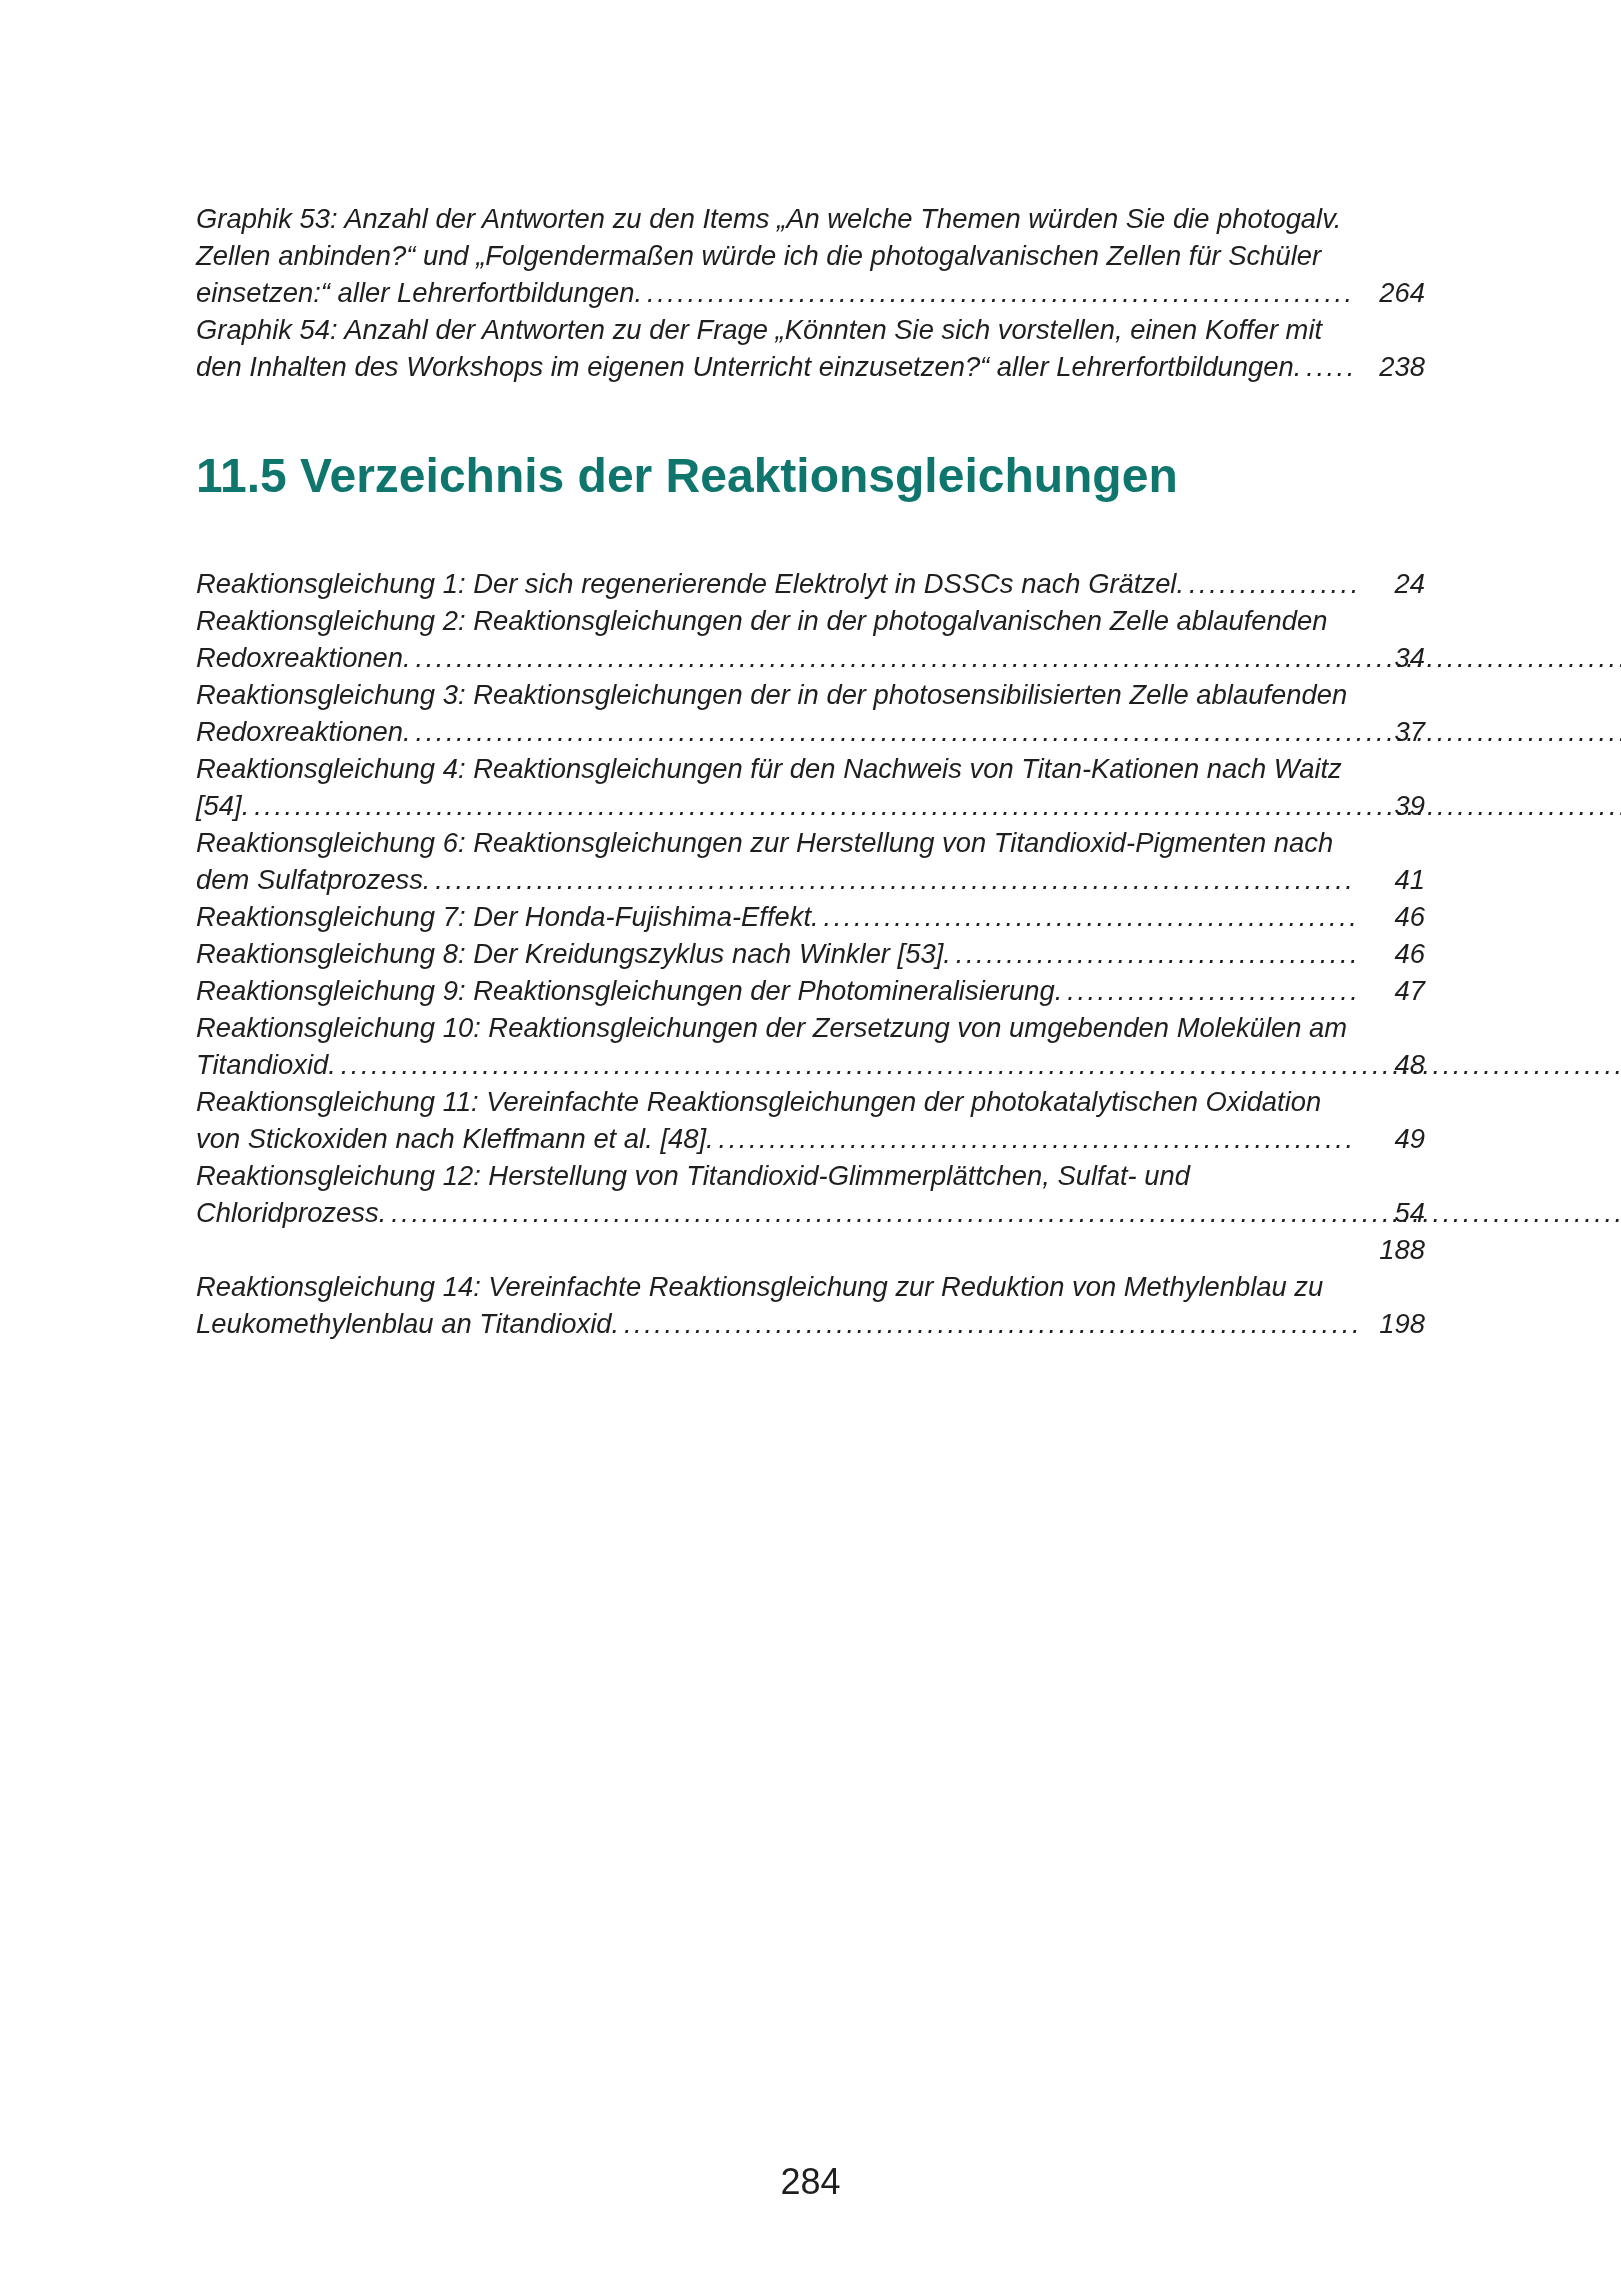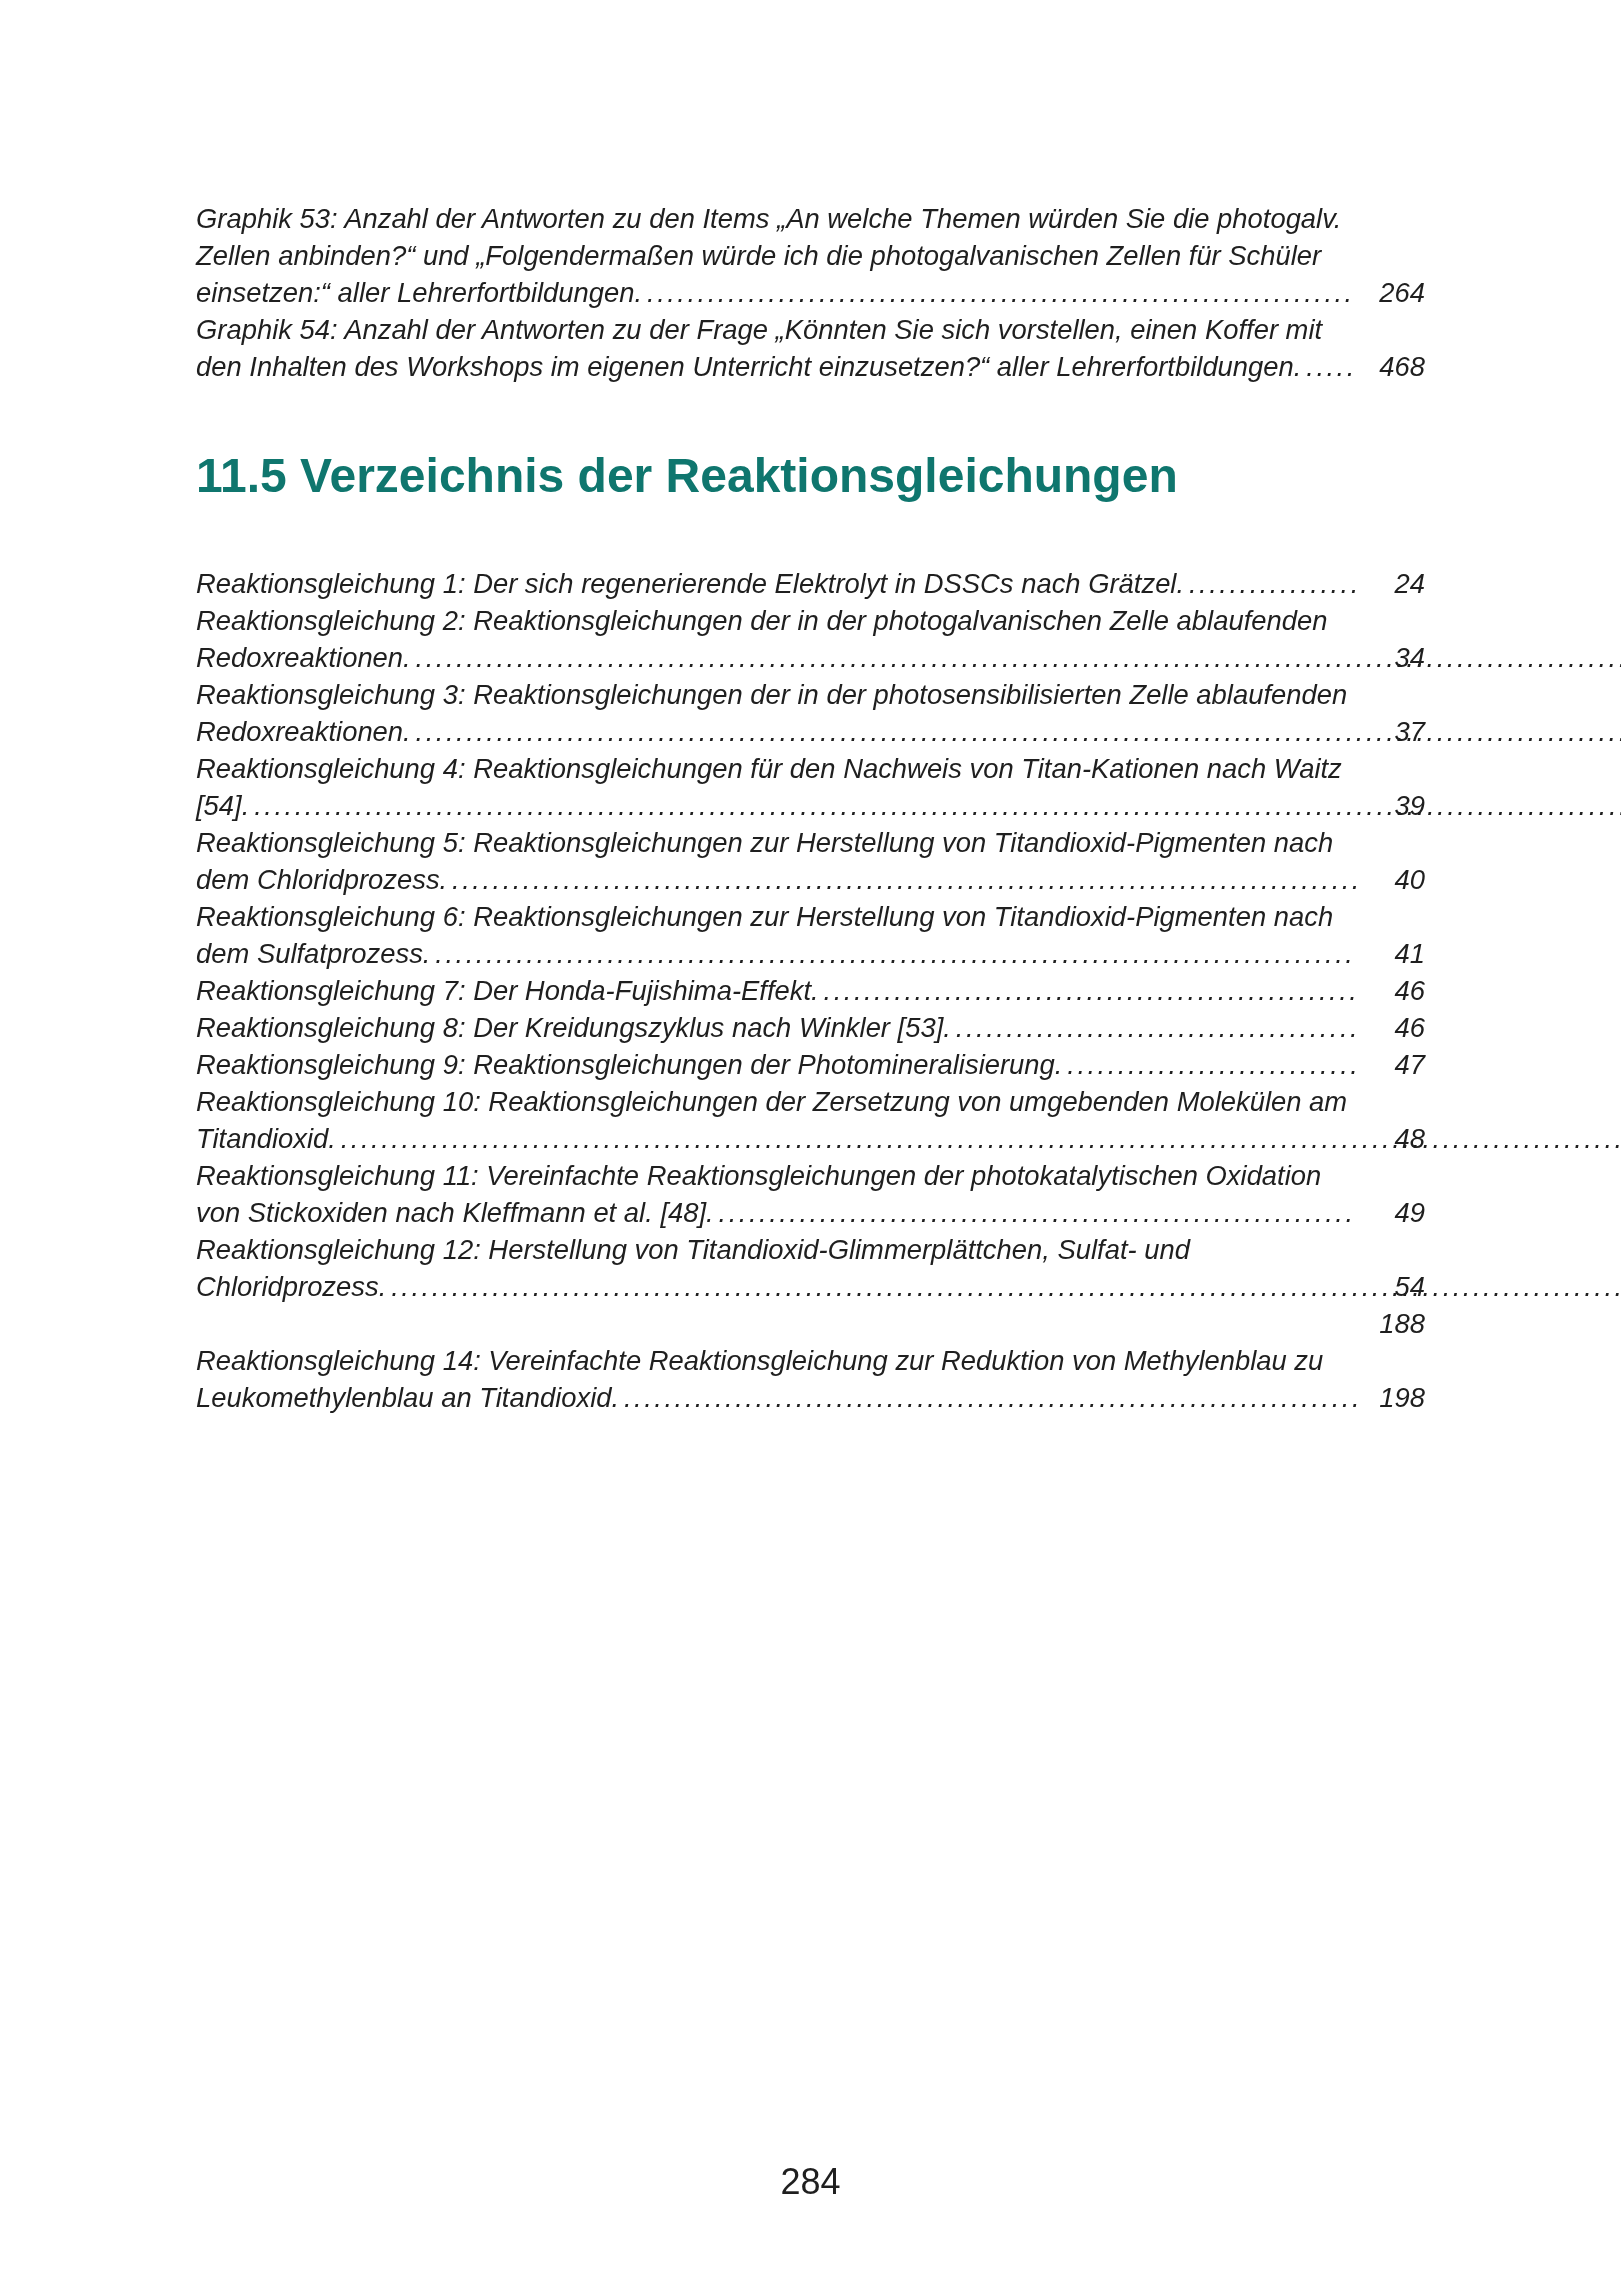--- a/index.html
+++ b/index.html
@@ -72,31 +72,30 @@
   }
 </style>
 </head>
 <body>
 
 <div class="page">
   <div class="content">
 
     <div class="toc-block">
       <p class="toc-entry"><span class="txt">Graphik 53: Anzahl der Antworten zu den Items „An welche Themen würden Sie die photogalv. Zellen anbinden?“ und „Folgendermaßen würde ich die photogalvanischen Zellen für Schüler einsetzen:“ aller Lehrerfortbildungen.</span><span class="leader">......................................................................</span><span class="pg">264</span></p>
-      <p class="toc-entry"><span class="txt">Graphik 54: Anzahl der Antworten zu der Frage „Könnten Sie sich vorstellen, einen Koffer mit den Inhalten des Workshops im eigenen Unterricht einzusetzen?“ aller Lehrerfortbildungen.</span><span class="leader">.....</span><span class="pg">468</span></p>
+      <p class="toc-entry"><span class="txt">Graphik 54: Anzahl der Antworten zu der Frage „Könnten Sie sich vorstellen, einen Koffer mit den Inhalten des Workshops im eigenen Unterricht einzusetzen?“ aller Lehrerfortbildungen.</span><span class="leader">.....</span><span class="pg">238</span></p>
     </div>
 
     <h2 class="section-heading">11.5 Verzeichnis der Reaktionsgleichungen</h2>
 
     <div class="toc-block">
       <p class="toc-entry"><span class="txt">Reaktionsgleichung 1: Der sich regenerierende Elektrolyt in DSSCs nach Grätzel.</span><span class="leader">.................</span><span class="pg">24</span></p>
       <p class="toc-entry"><span class="txt">Reaktionsgleichung 2: Reaktionsgleichungen der in der photogalvanischen Zelle ablaufenden Redoxreaktionen.</span><span class="leader">....................................................................................................................................................................................................................................................................................................................................................................................................................................................................................................................</span><span class="pg">34</span></p>
       <p class="toc-entry"><span class="txt">Reaktionsgleichung 3: Reaktionsgleichungen der in der photosensibilisierten Zelle ablaufenden Redoxreaktionen.</span><span class="leader">....................................................................................................................................................................................................................................................................................................................................................................................................................................................................................................................</span><span class="pg">37</span></p>
       <p class="toc-entry"><span class="txt">Reaktionsgleichung 4: Reaktionsgleichungen für den Nachweis von Titan-Kationen nach Waitz [54].</span><span class="leader">....................................................................................................................................................................................................................................................................................................................................................................................................................................................................................................................</span><span class="pg">39</span></p>
-      <p class="toc-entry"><span class="txt">Reaktionsgleichung 5: Reaktionsgleichungen zur Herstellung von Titandioxid-Pigmenten nach dem Chloridprozess.</span><span class="leader">..........................................................................................</span><span class="pg">40</span></p>
       <p class="toc-entry"><span class="txt">Reaktionsgleichung 6: Reaktionsgleichungen zur Herstellung von Titandioxid-Pigmenten nach dem Sulfatprozess.</span><span class="leader">...........................................................................................</span><span class="pg">41</span></p>
       <p class="toc-entry"><span class="txt">Reaktionsgleichung 7: Der Honda-Fujishima-Effekt.</span><span class="leader">.....................................................</span><span class="pg">46</span></p>
       <p class="toc-entry"><span class="txt">Reaktionsgleichung 8: Der Kreidungszyklus nach Winkler [53].</span><span class="leader">........................................</span><span class="pg">46</span></p>
       <p class="toc-entry"><span class="txt">Reaktionsgleichung 9: Reaktionsgleichungen der Photomineralisierung.</span><span class="leader">.............................</span><span class="pg">47</span></p>
       <p class="toc-entry"><span class="txt">Reaktionsgleichung 10: Reaktionsgleichungen der Zersetzung von umgebenden Molekülen am Titandioxid.</span><span class="leader">....................................................................................................................................................................................................................................................................................................................................................................................................................................................................................................................</span><span class="pg">48</span></p>
       <p class="toc-entry"><span class="txt">Reaktionsgleichung 11: Vereinfachte Reaktionsgleichungen der photokatalytischen Oxidation von Stickoxiden nach Kleffmann et al. [48].</span><span class="leader">...............................................................</span><span class="pg">49</span></p>
       <p class="toc-entry"><span class="txt">Reaktionsgleichung 12: Herstellung von Titandioxid-Glimmerplättchen, Sulfat- und Chloridprozess.</span><span class="leader">....................................................................................................................................................................................................................................................................................................................................................................................................................................................................................................................</span><span class="pg">54</span></p>
       <p class="toc-entry"><span class="leader"></span><span class="pg">188</span></p>
       <p class="toc-entry"><span class="txt">Reaktionsgleichung 14: Vereinfachte Reaktionsgleichung zur Reduktion von Methylenblau zu Leukomethylenblau an Titandioxid.</span><span class="leader">.........................................................................</span><span class="pg">198</span></p>
     </div>

